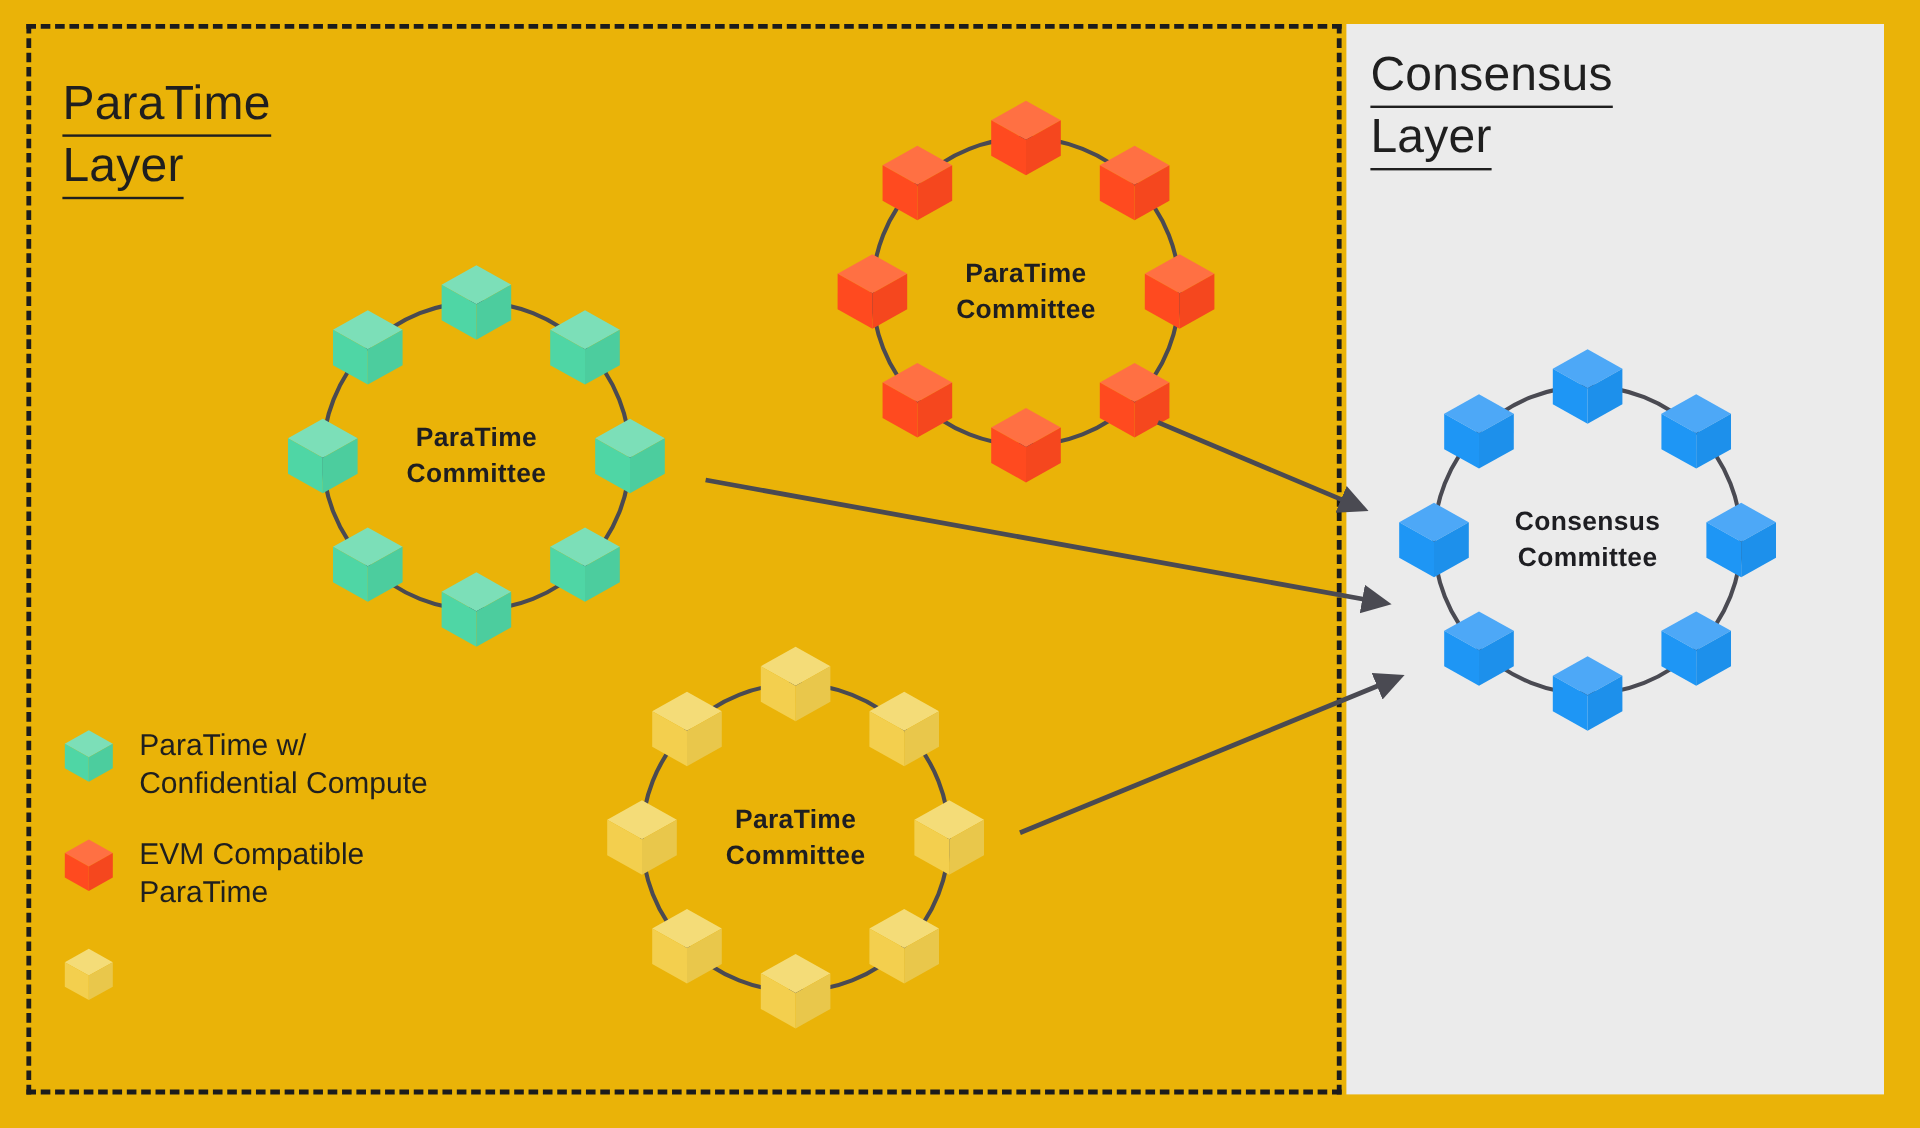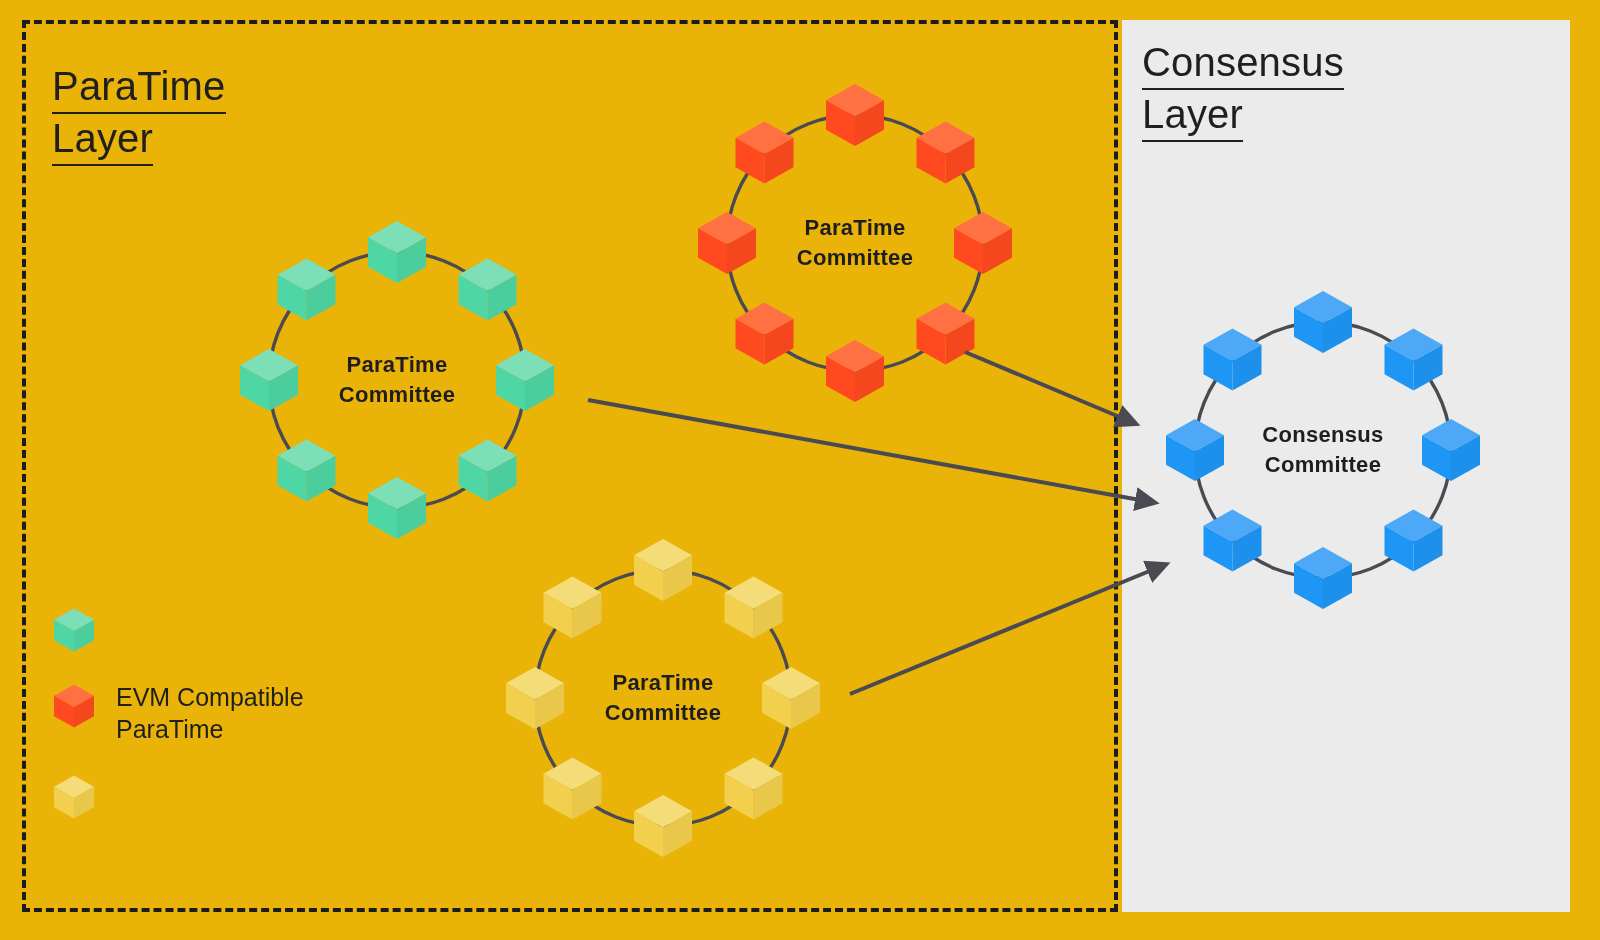--- a/index.html
+++ b/index.html
@@ -352,20 +352,21 @@
     <div class="legend-item">
       <div class="legend-swatch">
         <svg width="44" height="48" viewBox="0 0 44 48">
             <g>
               <polygon points="22,2.5999999999999996 42,13.8 22,25 2,13.8" fill="#7cdfb8"></polygon>
               <polygon points="2,13.8 22,25 22,45.4 2,34.2" fill="#4fd6a5"></polygon>
               <polygon points="22,25 42,13.8 42,34.2 22,45.4" fill="#4ccd9e"></polygon>
             </g>
           </svg>
       </div>
+      <div class="legend-text">ParaTime w/<br>Confidential Compute</div>
     </div>
     <div class="legend-item">
       <div class="legend-swatch">
         <svg width="44" height="48" viewBox="0 0 44 48">
             <g>
               <polygon points="22,2.5999999999999996 42,13.8 22,25 2,13.8" fill="#ff7043"></polygon>
               <polygon points="2,13.8 22,25 22,45.4 2,34.2" fill="#ff4a1f"></polygon>
               <polygon points="22,25 42,13.8 42,34.2 22,45.4" fill="#f5471e"></polygon>
             </g>
           </svg>

